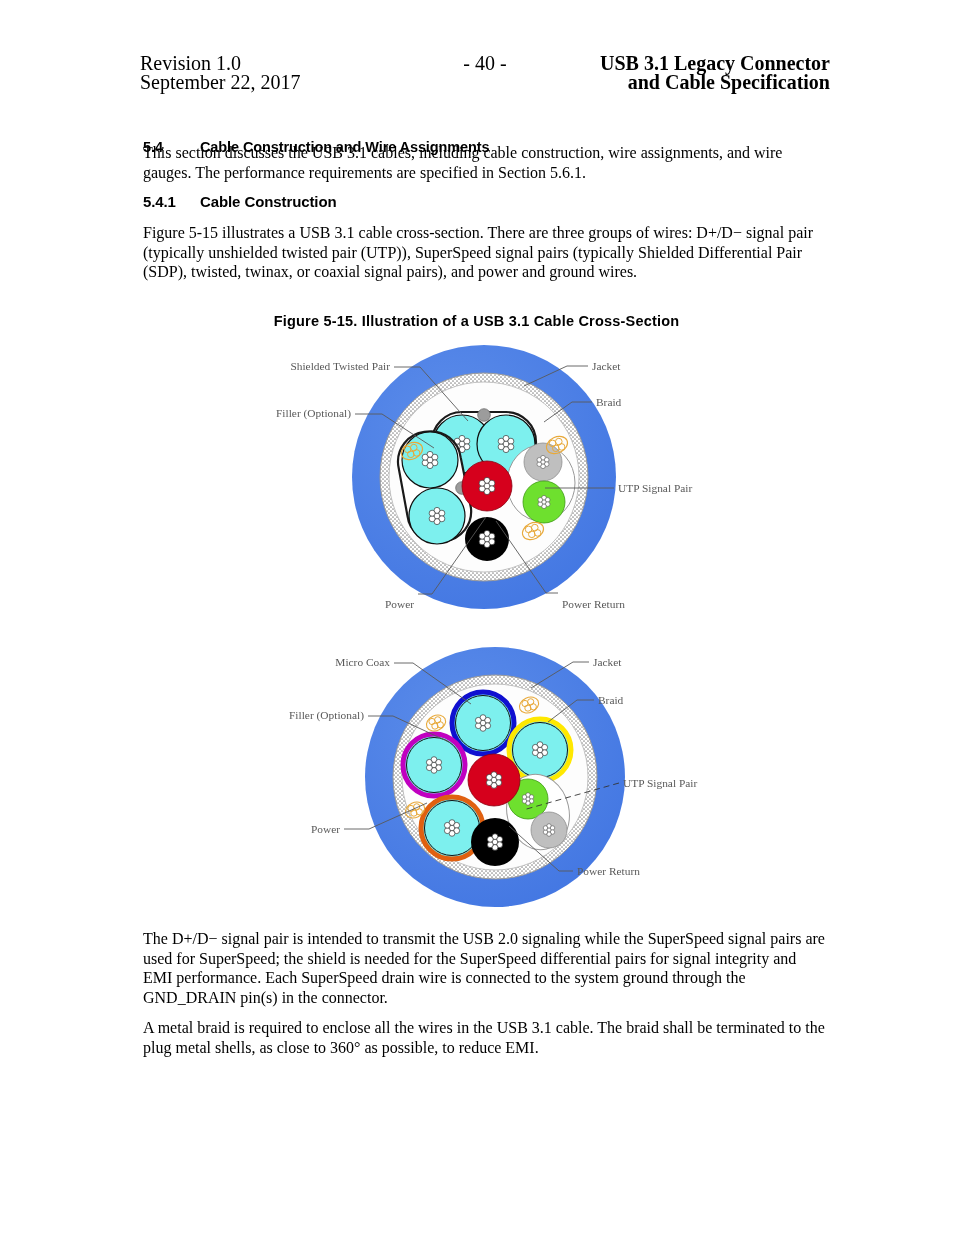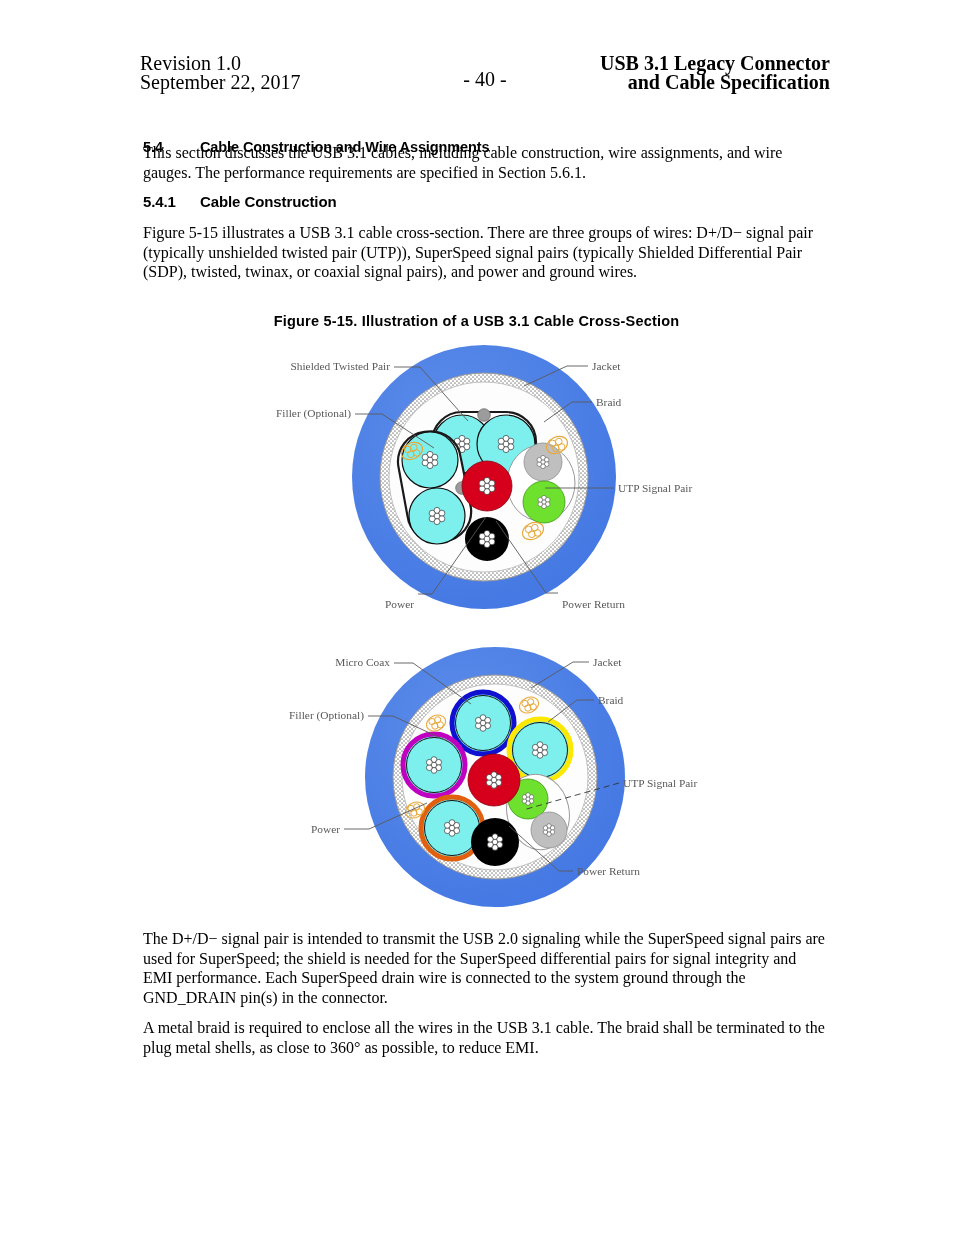--- a/index.html
+++ b/index.html
@@ -8,21 +8,21 @@
     font-family:"Liberation Serif","DejaVu Serif",serif;
     color:#000;
     -webkit-font-smoothing:antialiased;
   }
   .page{position:absolute;inset:0;}
 
   
   .hdr{position:absolute;left:140px;top:54px;width:690px;height:44px;font-size:20px;line-height:19px;}
   .hdr .left{position:absolute;left:0;top:0;text-align:left;}
   .hdr .left div{white-space:nowrap;}
-  .hdr .center{position:absolute;left:0;right:0;top:16px;text-align:center;}
+  .hdr .center{position:absolute;left:0;right:0;top:0;text-align:center;}
   .hdr .right{position:absolute;right:0;top:0;text-align:right;font-weight:bold;}
   .hdr .right div{white-space:nowrap;}
 
   
   .h2{position:absolute;font-family:"Liberation Sans","DejaVu Sans",sans-serif;
       font-weight:bold;font-size:14.5px;letter-spacing:-0.1px;margin-top:28px;}
   .h2 .num{display:inline-block;width:57px;}
   .h3{position:absolute;font-family:"Liberation Sans","DejaVu Sans",sans-serif;
       font-weight:bold;font-size:15px;letter-spacing:-0.1px;}
   .h3 .num{display:inline-block;width:57px;}

